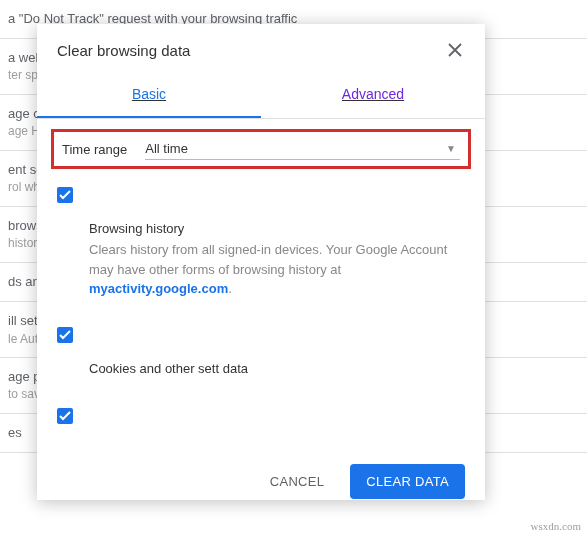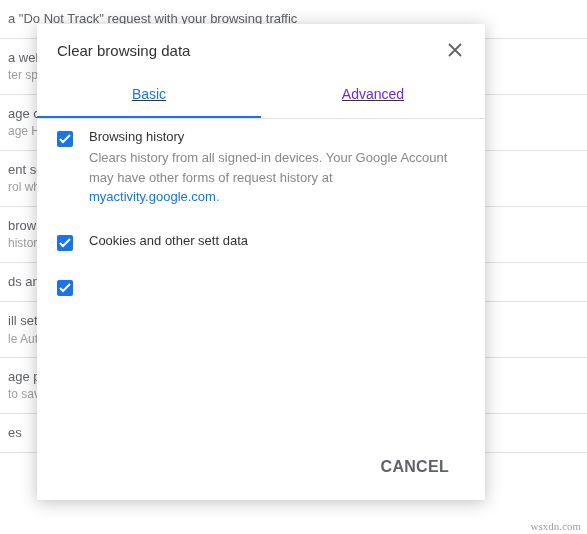--- a/index.html
+++ b/index.html
@@ -131,40 +131,42 @@
       justify-content: center;
       color: #fff;
       font-size: 13px;
       flex-shrink: 0;
       cursor: pointer;
     }
     .option-title {
       font-size: 13px;
       color: #333;
       margin-bottom: 4px;
+      margin-top: 36px;
     }
     .option-desc {
       font-size: 13px;
       color: #888;
       line-height: 1.5;
     }
     .option-desc .link {
       color: #1a73e8;
+      font-weight: bold;
     }
     .dialog-footer {
       margin-top: auto;
       padding: 14px 20px;
       display: flex;
       justify-content: flex-end;
       gap: 10px;
     }
     .btn {
       padding: 10px 16px;
-      font-size: 16px;
-      font-weight: 700;
+      font-size: 13px;
+      font-weight: 400;
       border-radius: 4px;
       cursor: pointer;
       letter-spacing: 0.3px;
     }
     .btn-cancel {
       color: #5f6368;
     }
     .btn-primary {
       background: #1a73e8;
       color: #fff;
@@ -219,33 +221,40 @@
           <path d="M1 1 L13 13 M13 1 L1 13" stroke="#5f6368" stroke-width="1.8" fill="none"></path>
         </svg>
     </div>
   </div>
 
   <div class="tabs">
     <div class="tab active">Basic</div>
     <div class="tab">Advanced</div>
   </div>
 
+  <div class="time-range-wrap">
+    <div class="time-range-label">Time range</div>
+    <div class="time-range-select">
+      <span>All time</span>
+      <span class="dropdown-arrow">▼</span>
+    </div>
+  </div>
 
   <div class="options">
 
     <div class="option">
       <div class="checkbox">
         <svg width="12" height="10" viewBox="0 0 12 10">
             <path d="M1 5 L4 8 L11 1" stroke="#fff" stroke-width="2" fill="none"></path>
           </svg>
       </div>
       <div>
         <div class="option-title">Browsing history</div>
         <div class="option-desc">
-          <span>Clears history from all signed-in devices. Your Google Account may have other forms of request history at </span><span class="link">myactivity.google.com</span><span>.</span>
+          <span>Clears history from all signed-in devices. Your Google Account may have other forms of browsing history at </span><span class="link">myactivity.google.com</span><span>.</span>
         </div>
       </div>
     </div>
 
     <div class="option">
       <div class="checkbox">
         <svg width="12" height="10" viewBox="0 0 12 10">
             <path d="M1 5 L4 8 L11 1" stroke="#fff" stroke-width="2" fill="none"></path>
           </svg>
       </div>
@@ -261,14 +270,15 @@
           </svg>
       </div>
       <div>
       </div>
     </div>
 
   </div>
 
   <div class="dialog-footer">
     <div class="btn btn-cancel">CANCEL</div>
+    <div class="btn btn-primary">CLEAR DATA</div>
   </div>
 </div>
 
 </body></html>

